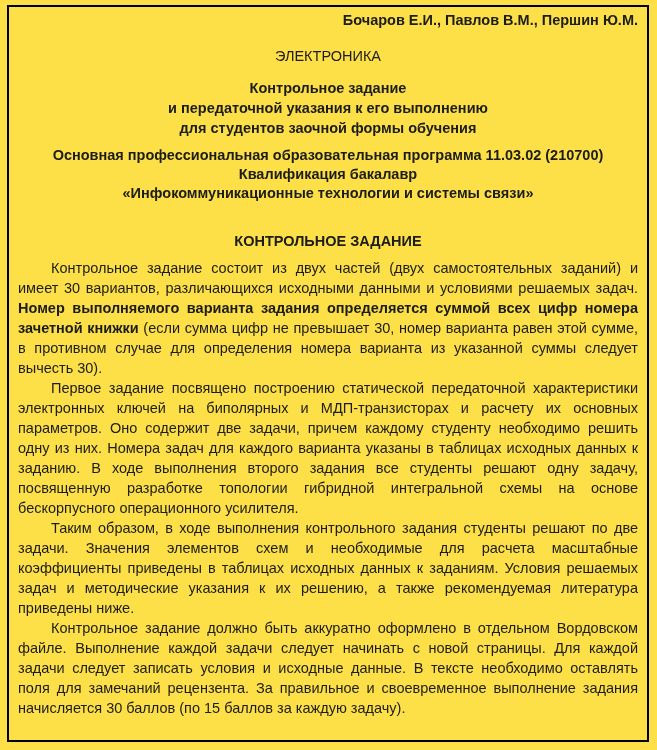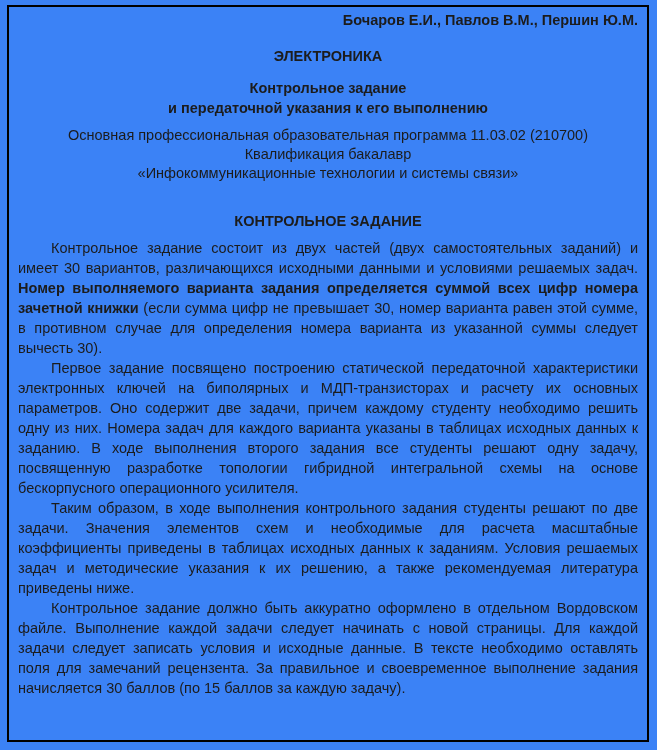--- a/index.html
+++ b/index.html
@@ -5,58 +5,58 @@
   * { margin: 0; padding: 0; box-sizing: border-box; }
   html, body {
     width: 657px; height: 750px;
     background: #ffffff;
     font-family: "Liberation Sans", "DejaVu Sans", sans-serif;
     color: #1c1c1c;
   }
   .page {
     position: relative;
     width: 657px; height: 750px;
-    background: #3b82f6;
+    background: #fde047;
     overflow: hidden;
   }
   .frame {
     position: absolute;
     left: 7px; top: 5px; right: 8px; bottom: 8px;
     border: 2px solid #000000;
     padding: 2px 9px 0 9px;
   }
   .authors {
     text-align: right;
     font-weight: bold;
     font-size: 14.5px;
     line-height: 20px;
     margin-top: 1px;
   }
   .doc-title {
     text-align: center;
-    font-weight: bold;
+    font-weight: normal;
     font-size: 14.5px;
     line-height: 20px;
     margin-top: 16px;
   }
   .subtitle-block {
     margin-top: 12px;
   }
   .subtitle-block div {
     text-align: center;
     font-weight: bold;
     font-size: 14.5px;
     line-height: 20px;
   }
   .program-block {
     margin-top: 8px;
   }
   .program-block div {
     text-align: center;
-    font-weight: normal;
+    font-weight: bold;
     font-size: 14.5px;
     line-height: 19px;
   }
   .section-heading {
     text-align: center;
     font-weight: bold;
     font-size: 14.5px;
     line-height: 20px;
     margin-top: 28px;
   }
@@ -80,20 +80,21 @@
 <div class="page">
   <div class="frame">
 
     <div class="authors">Бочаров Е.И., Павлов В.М., Першин Ю.М.</div>
 
     <div class="doc-title">ЭЛЕКТРОНИКА</div>
 
     <div class="subtitle-block">
       <div>Контрольное задание</div>
       <div>и передаточной указания к его выполнению</div>
+      <div>для студентов заочной формы обучения</div>
     </div>
 
     <div class="program-block">
       <div>Основная профессиональная образовательная программа 11.03.02 (210700)</div>
       <div>Квалификация бакалавр</div>
       <div>«Инфокоммуникационные технологии и системы связи»</div>
     </div>
 
     <div class="section-heading">КОНТРОЛЬНОЕ ЗАДАНИЕ</div>
 

